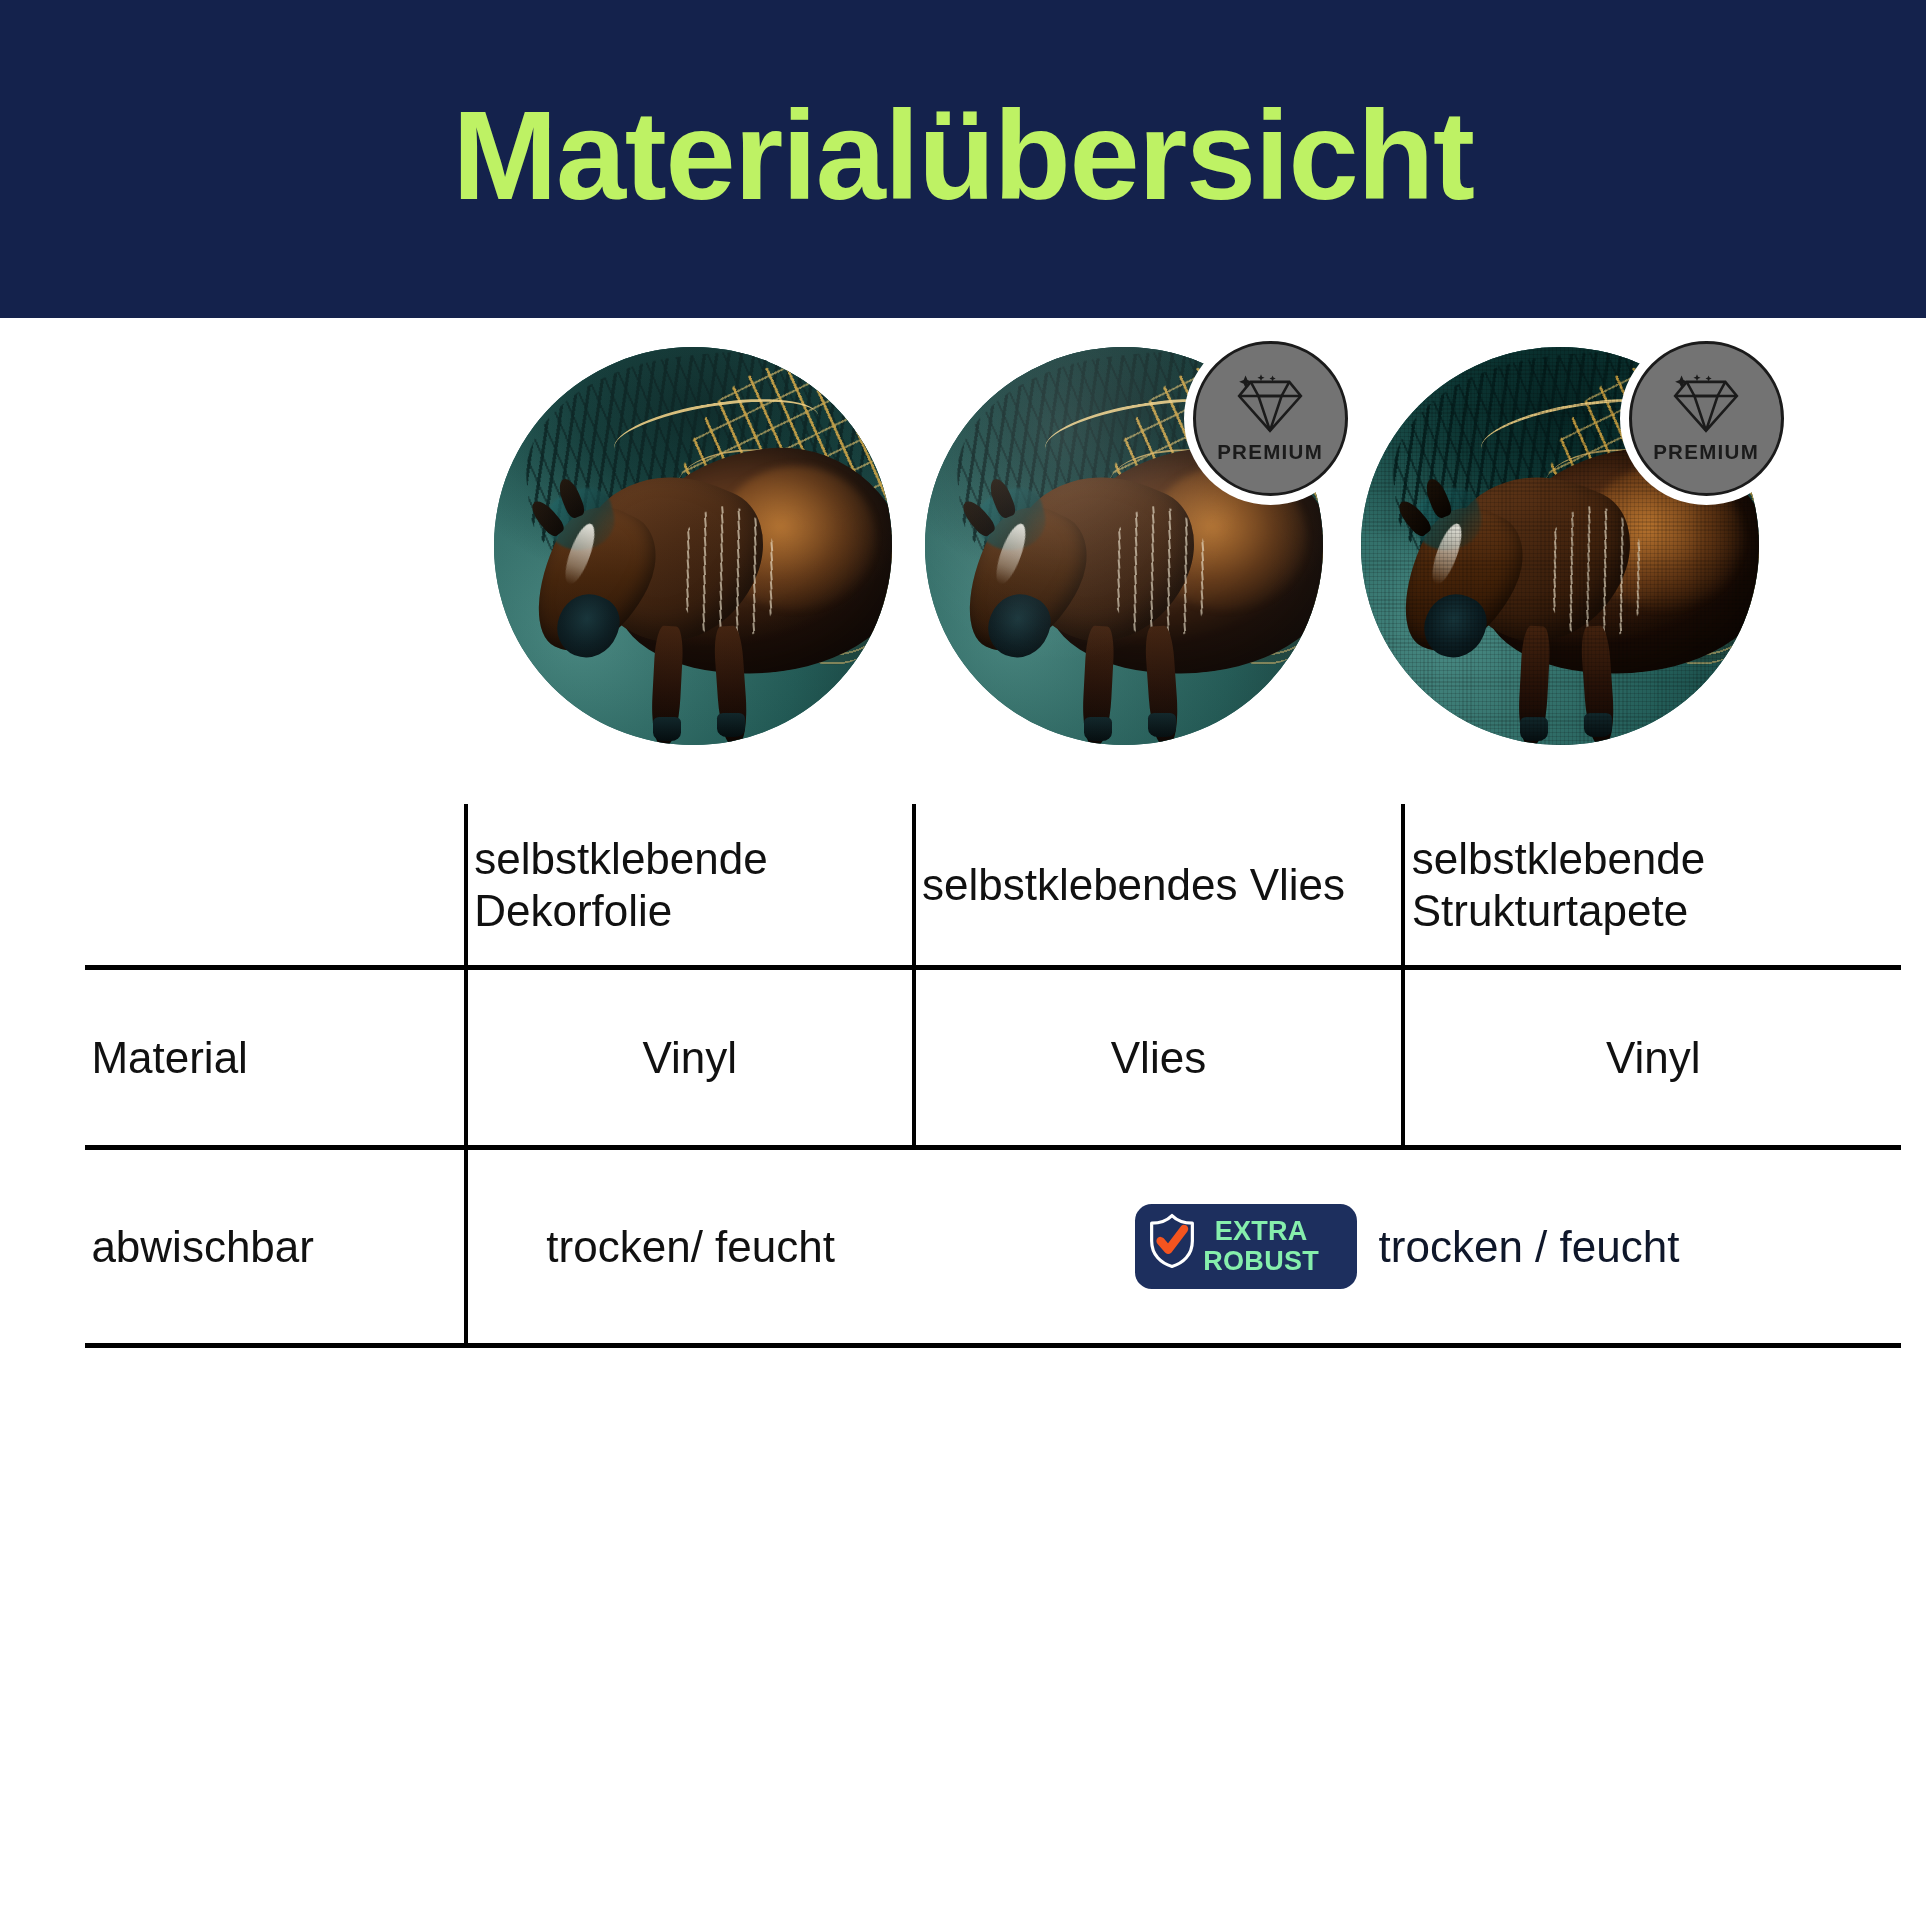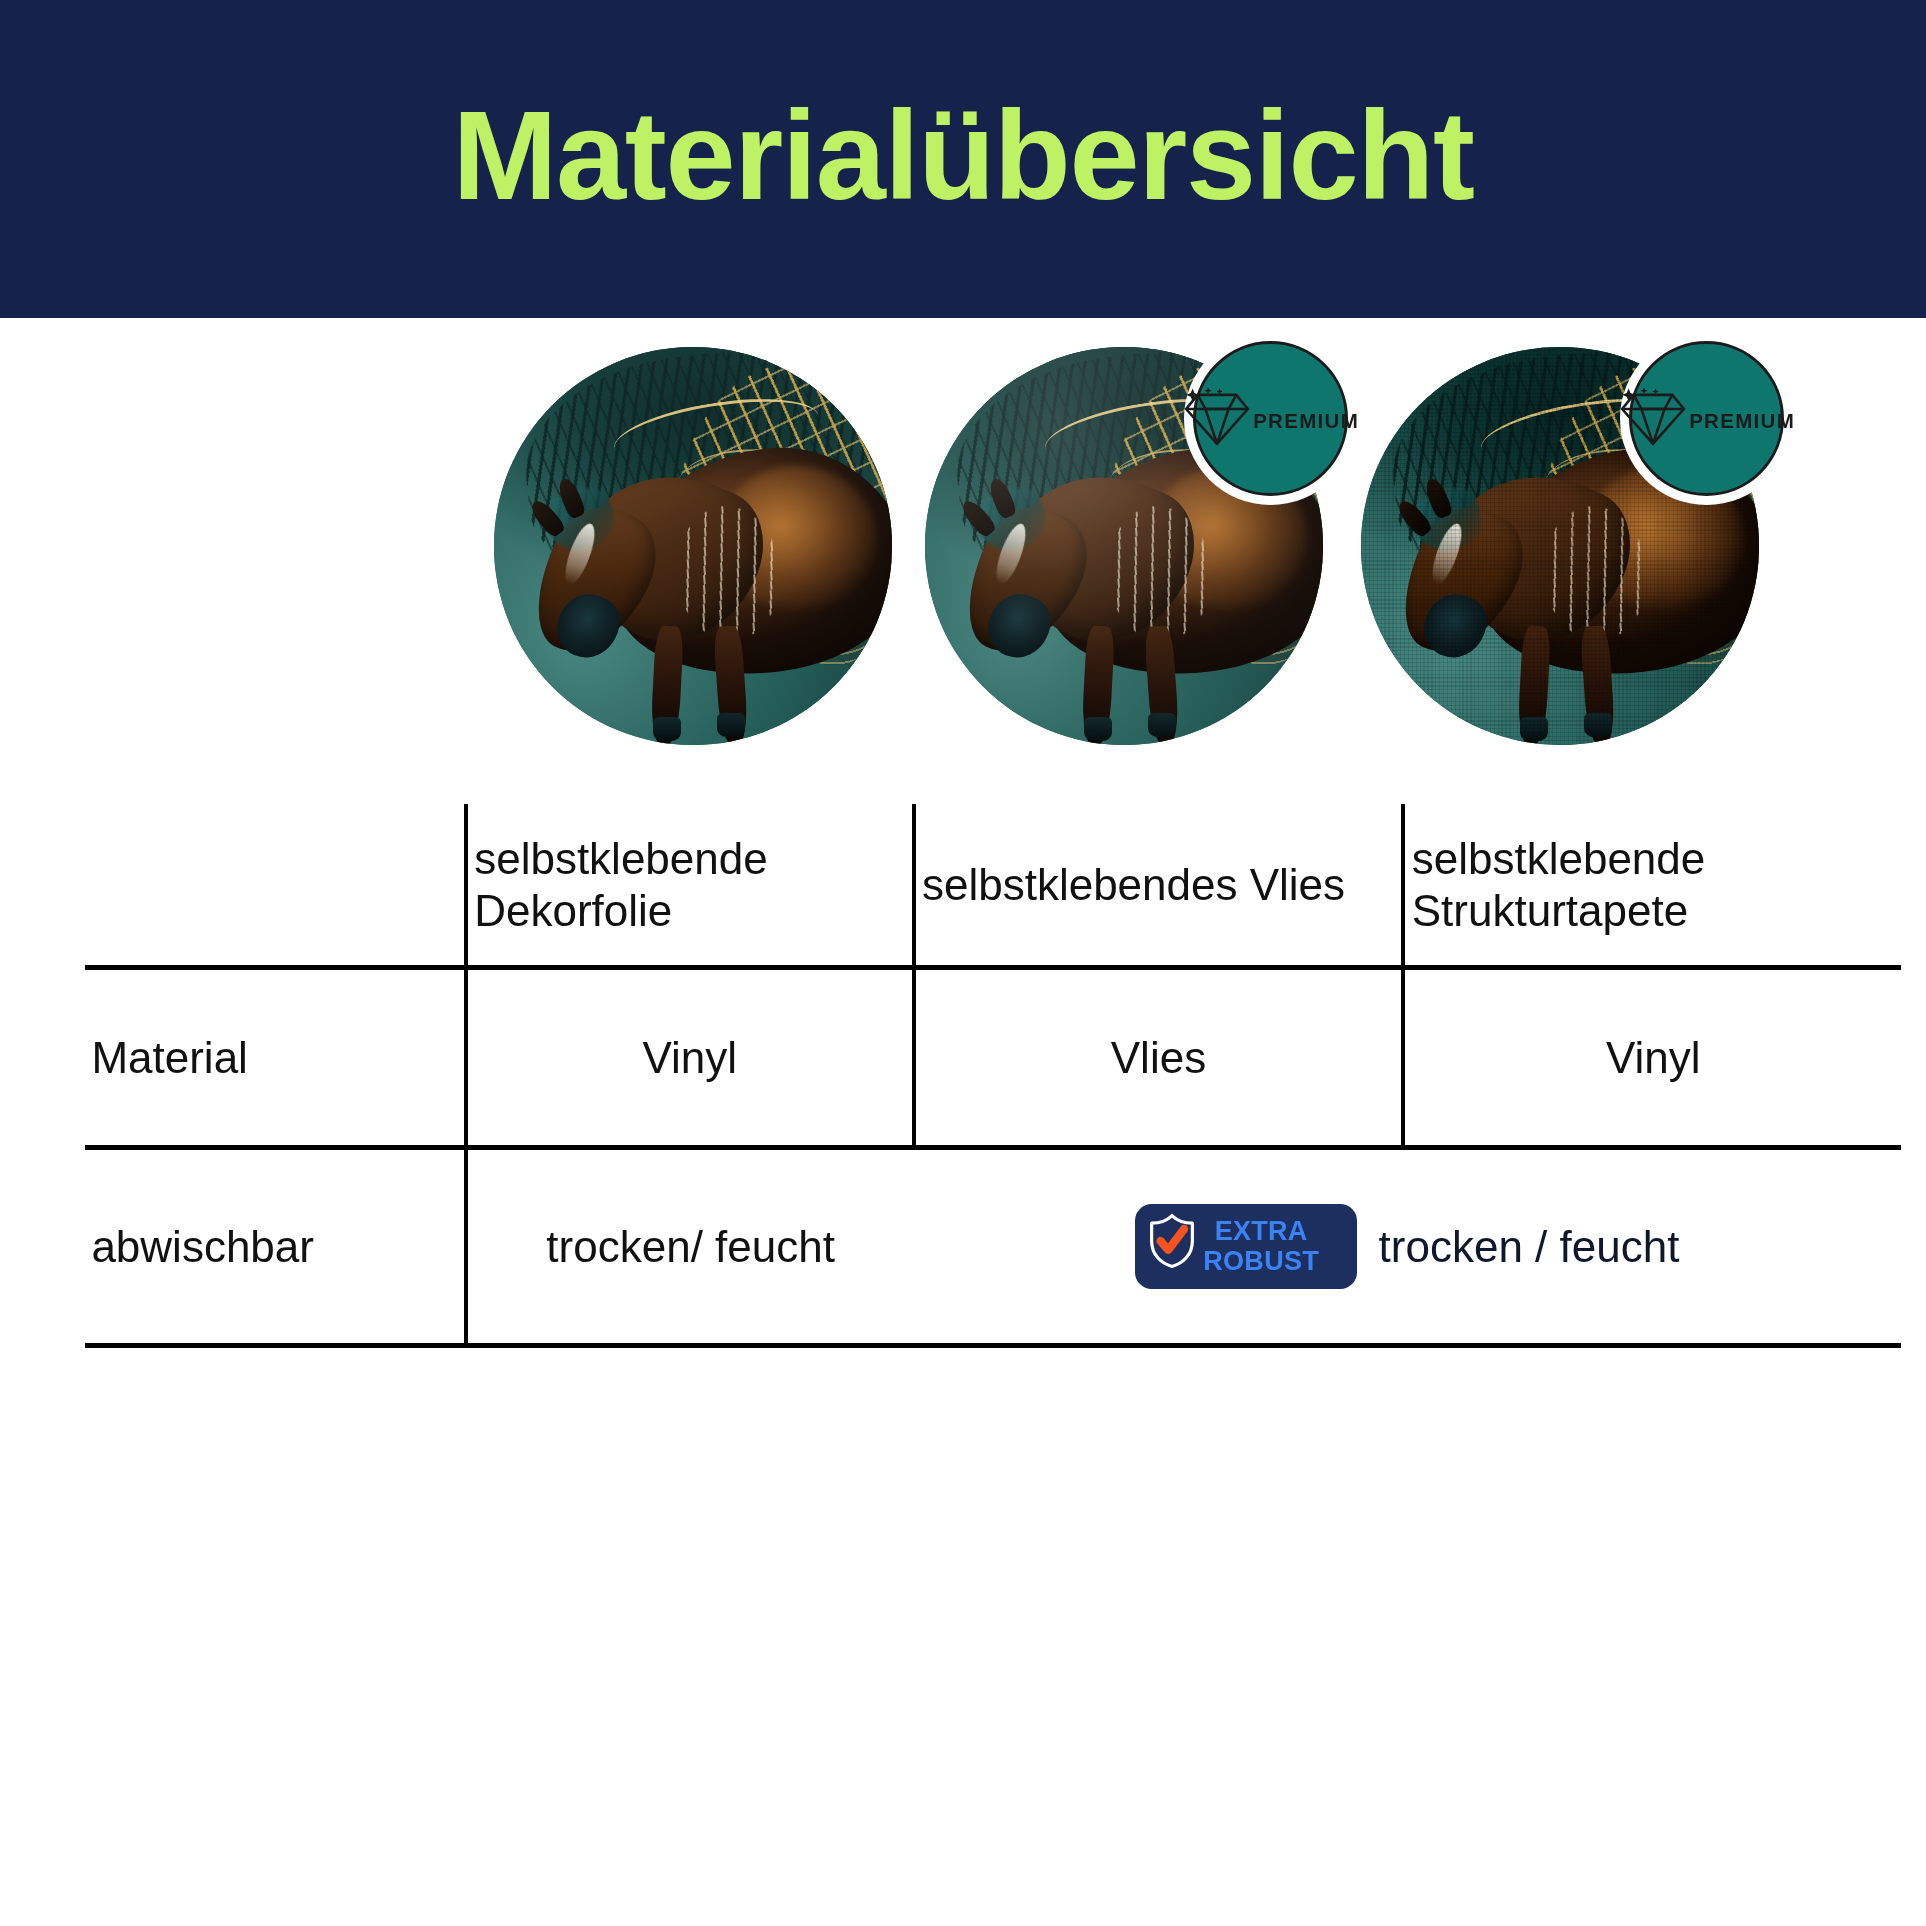--- a/index.html
+++ b/index.html
@@ -194,24 +194,24 @@
       repeating-linear-gradient(0deg, rgba(0,0,0,.22) 0px, rgba(0,0,0,.22) 1.3px, rgba(255,255,255,.07) 1.3px, rgba(255,255,255,.07) 3.9px),
       repeating-linear-gradient(90deg, rgba(0,0,0,.20) 0px, rgba(0,0,0,.20) 1.3px, rgba(255,255,255,.06) 1.3px, rgba(255,255,255,.06) 3.9px);
     opacity:.62;
     mix-blend-mode:multiply;
   }
 
   
   .premium-badge{
     position:absolute;right:-11.6px;top:-6.4px;
     width:149px;height:149px;border-radius:50%;
-    background:#0f766e;
+    background:#737373;
     border:3.2px solid #1b1b1b;
     box-shadow:0 0 0 9px #ffffff;
-    display:flex;flex-direction:row;align-items:center;justify-content:center;
+    display:flex;flex-direction:column;align-items:center;justify-content:center;
     z-index:5;
   }
   .premium-badge svg{display:block;}
   .premium-label{
     font-size:20.5px;font-weight:bold;letter-spacing:1.3px;color:#1b1b1b;
     margin-top:6.4px;line-height:1;
   }
 
   
   #material-table{
@@ -269,21 +269,21 @@
     display:inline-flex;align-items:center;
     background:#1d2f5e;
     border-radius:16.7px;
     padding:9px 16.7px 9px 11.6px;
     min-width:193px;
     flex:0 0 auto;
   }
   .robust-shield{flex:0 0 auto;margin-right:6.4px;}
   .robust-text{
     display:flex;flex-direction:column;
-    color:#3b82f6;font-weight:bold;line-height:1.0;
+    color:#86efac;font-weight:bold;line-height:1.0;
     font-size:27px;letter-spacing:0.3px;
   }
   .robust-text .l2{margin-top:2.6px;}
 </style>
 </head>
 <body>
 
 <div id="header-bar">
   <div id="page-title">Materialübersicht</div>
 </div>

